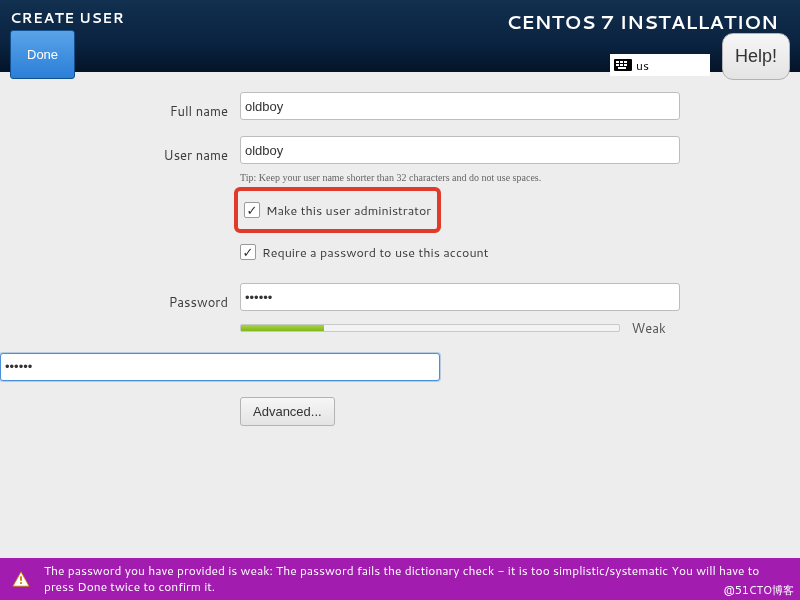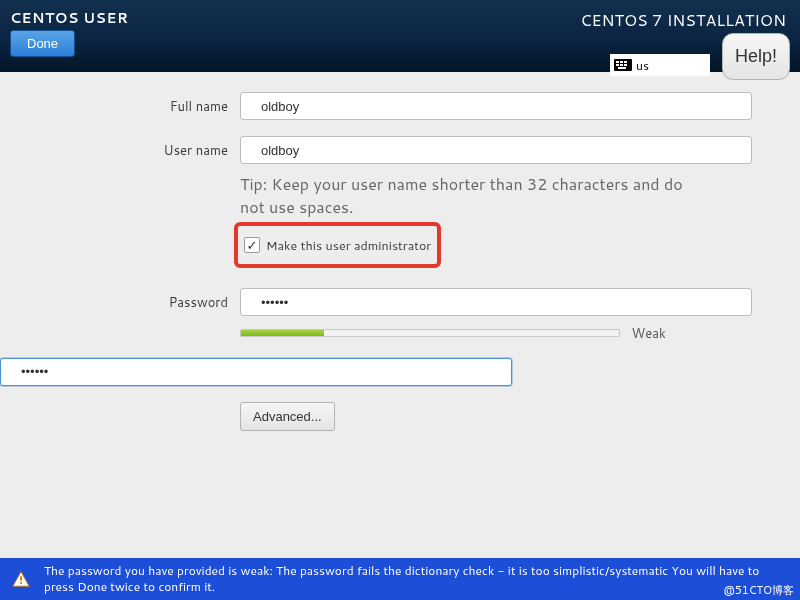--- a/index.html
+++ b/index.html
@@ -20,28 +20,29 @@
 .header-title {
   position: absolute; left: 10px; top: 8px;
   font-weight: bold; font-size: 14px;
   letter-spacing: 0.5px;
 }
 .done-btn {
   position: absolute; left: 10px; top: 30px;
   background: linear-gradient(#5aa3e8,#2a7fd8);
   border: 1px solid #134f8c;
   color: #fff;
-  padding: 5px 16px;
+  padding: 16px 16px;
   border-radius: 3px;
   font-size: 13px;
   cursor: pointer;
 }
 .header-right-title {
-  position: absolute; right: 14px; top: 8px;
-  font-size: 16px;
+  position: absolute; right: 22px; top: 8px;
+  font-size: 19px;
+  font-weight: bold;
 }
 .kbd-layout {
   position: absolute; right: 90px; top: 34px;
   background: #fff;
   color: #000;
   height: 22px; width: 100px;
   display: flex; align-items: center;
   padding: 0 4px;
   font-size: 12px;
   margin-top: 20px;
@@ -73,51 +74,52 @@
   padding: 12px 12px;
   border-radius: 11px;
   cursor: pointer;
   font-size: 18px;
 }
 .form-area {
   padding: 20px 0 0 0;
 }
 .row {
   display: flex;
-  align-items: center;
+  align-items: flex-end;
   margin-bottom: 4px;
 }
 .label-col {
   width: 240px;
   text-align: right;
   padding-right: 12px;
   color: #3c3c3c;
   font-size: 13px;
 }
 .field-col {
   width: 450px;
 }
 .text-input {
-  width: 512px;
+  width: 440px;
   height: 28px;
   border: 1px solid #bdbdbd;
   border-radius: 3px;
-  padding: 0 20px;
+  padding: 0 4px;
   font-size: 13px;
   color: #333;
   background: #fff;
 }
 .text-input.focus {
   border: 1px solid #4a90d9;
   box-shadow: 0 0 0 1px rgba(74,144,217,.35);
 }
 .tip-text {
   color: #666;
-  font-size: 16px;
+  font-size: 10px;
   margin: 4px 0 6px 0;
+  font-family: Liberation Serif, serif;
 }
 .highlight-box {
   border: 4px solid #e03a2a;
   border-radius: 6px;
   padding: 4px 6px;
   display: inline-block;
   margin: -2px 12px 4px -6px;
 }
 .checkbox-row {
   display: flex; align-items: center;
@@ -166,21 +168,21 @@
   color: #333;
   padding: 6px 12px;
   border-radius: 3px;
   cursor: pointer;
   font-size: 13px;
 }
 .warning-bar {
   position: absolute;
   left: 0; right: 0; bottom: 0;
   height: 42px;
-  background: #1d4ed8;
+  background: #a21caf;
   color: #fff;
   display: flex;
   align-items: center;
   padding: 0 12px;
   font-size: 12px;
 }
 .warn-icon {
   width: 18px; height: 18px;
   margin-right: 14px;
   position: relative;
@@ -193,21 +195,21 @@
   right: 6px; bottom: 2px;
   color: #fff;
   font-size: 11px;
 }
 .spacer { height: 12px; }
 </style>
 </head>
 <body>
 
 <div class="header">
-  <div class="header-title">CENTOS USER</div>
+  <div class="header-title">CREATE USER</div>
   <button class="done-btn">Done</button>
   <div class="header-right-title">CENTOS 7 INSTALLATION</div>
   <div class="kbd-layout">
     <span class="kbd-icon"></span>
     <span>us</span>
   </div>
   <button class="help-btn">Help!</button>
 </div>
 
 <div class="form-area">
@@ -233,20 +235,24 @@
     <div class="field-col">
       <div class="tip-text">Tip: Keep your user name shorter than 32 characters and do not use spaces.</div>
 
       <div class="highlight-box">
         <div class="checkbox-row">
           <span class="checkbox checked"></span>
           <span class="checkbox-label">Make this user administrator</span>
         </div>
       </div>
 
+      <div class="checkbox-row">
+        <span class="checkbox checked"></span>
+        <span class="checkbox-label">Require a password to use this account</span>
+      </div>
     </div>
   </div>
 
   <div class="spacer"></div>
 
   <div class="row">
     <div class="label-col">Password</div>
     <div class="field-col">
       <input class="text-input" type="text" value="••••••" style="">
     </div>

